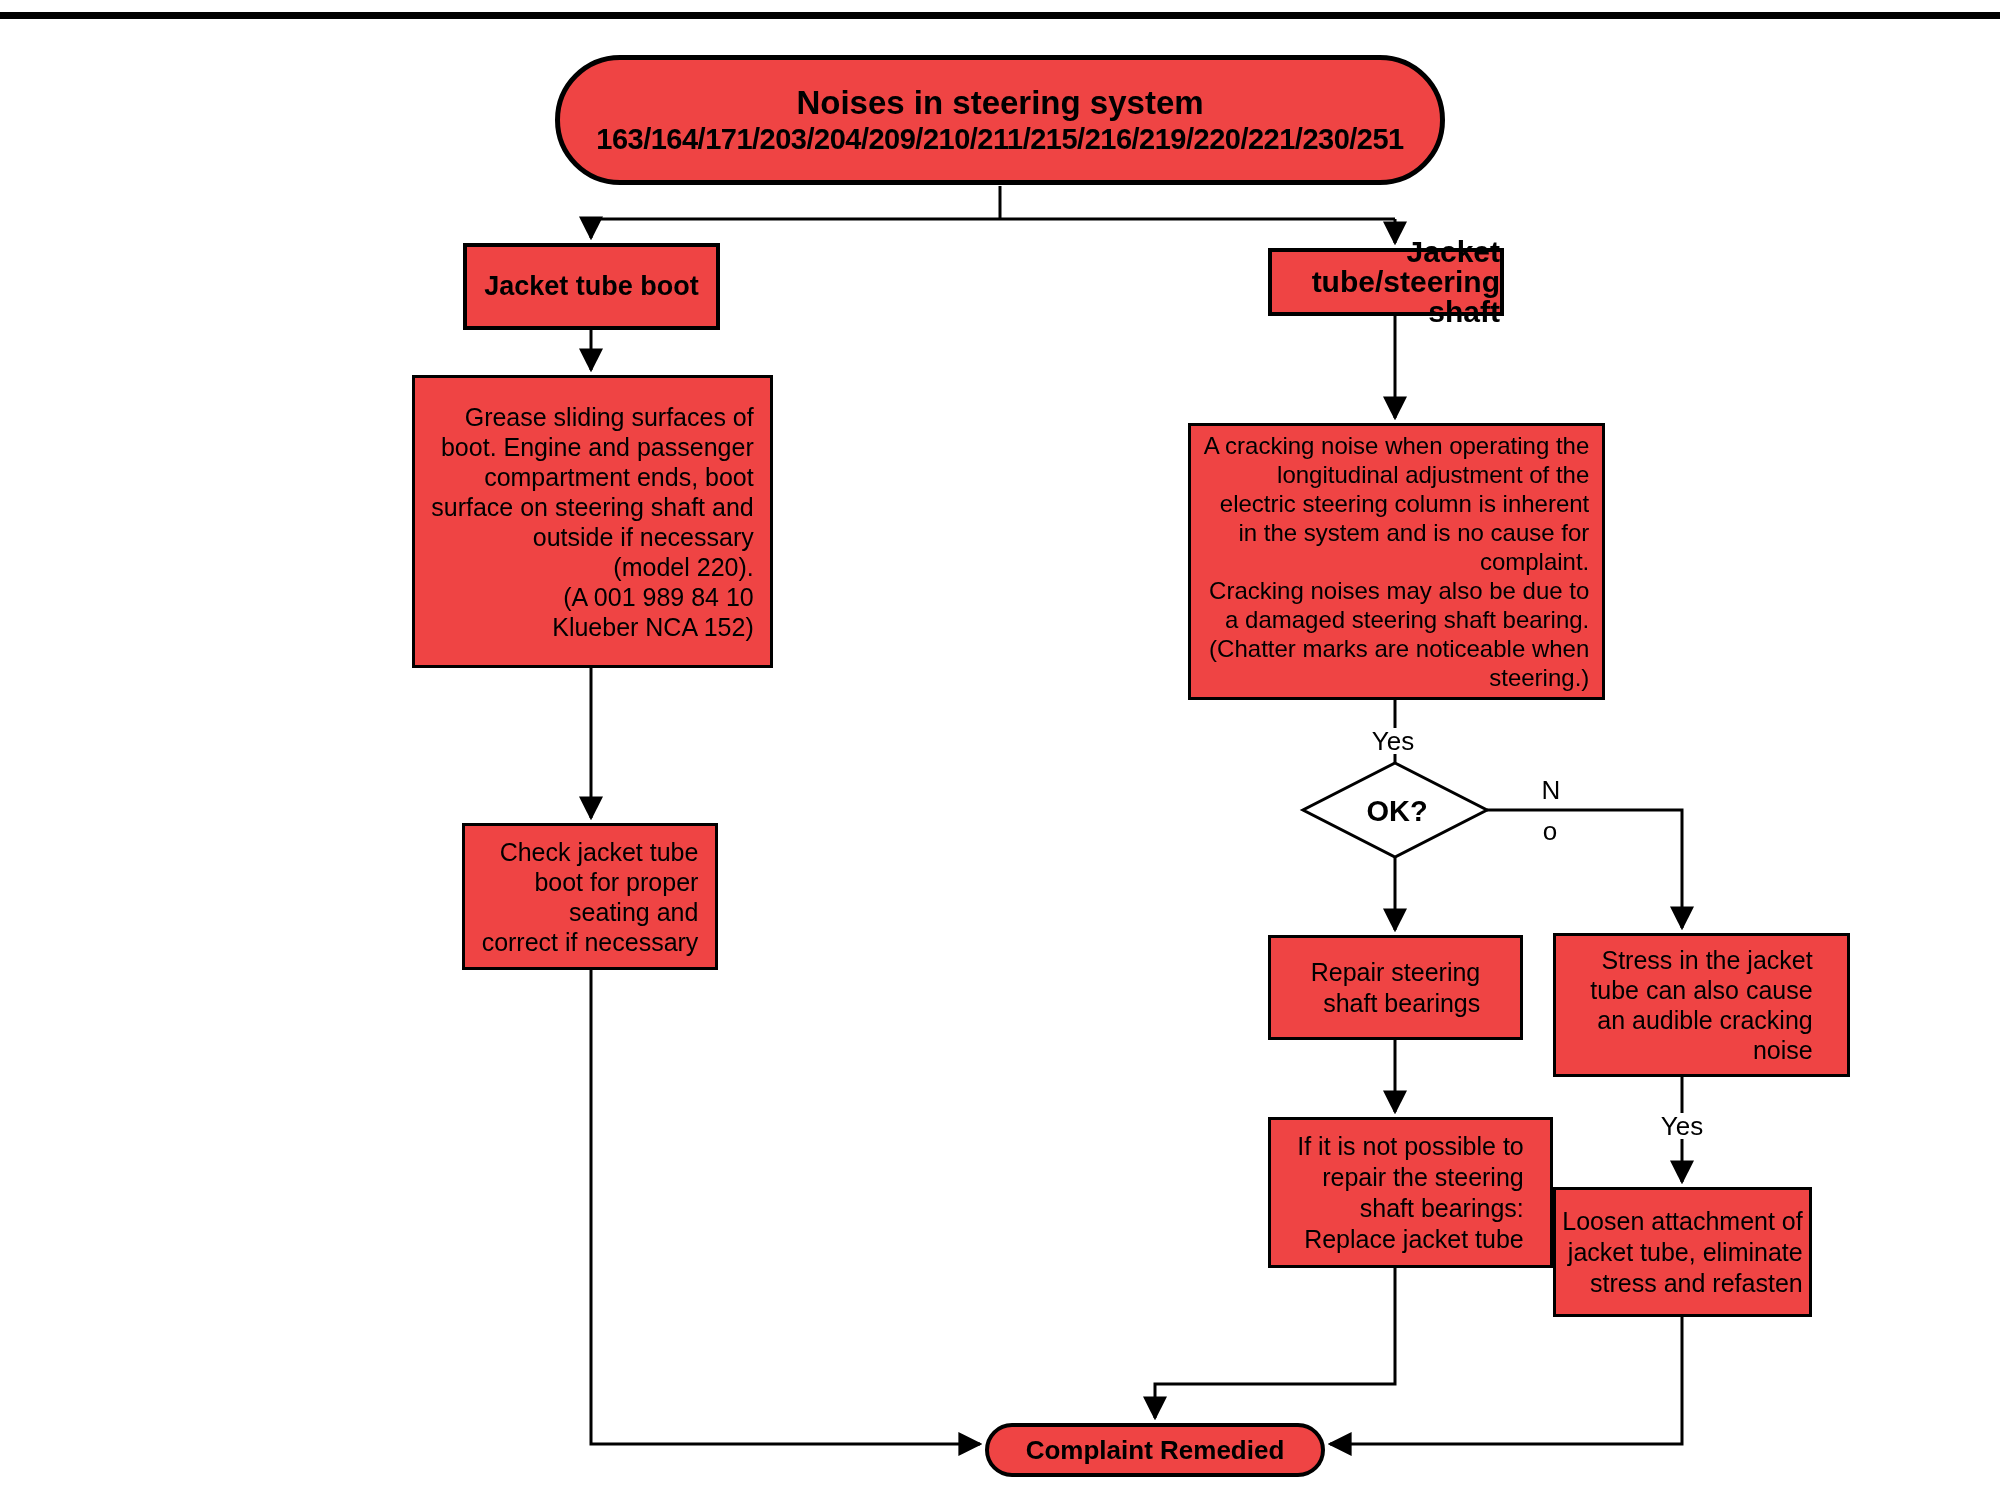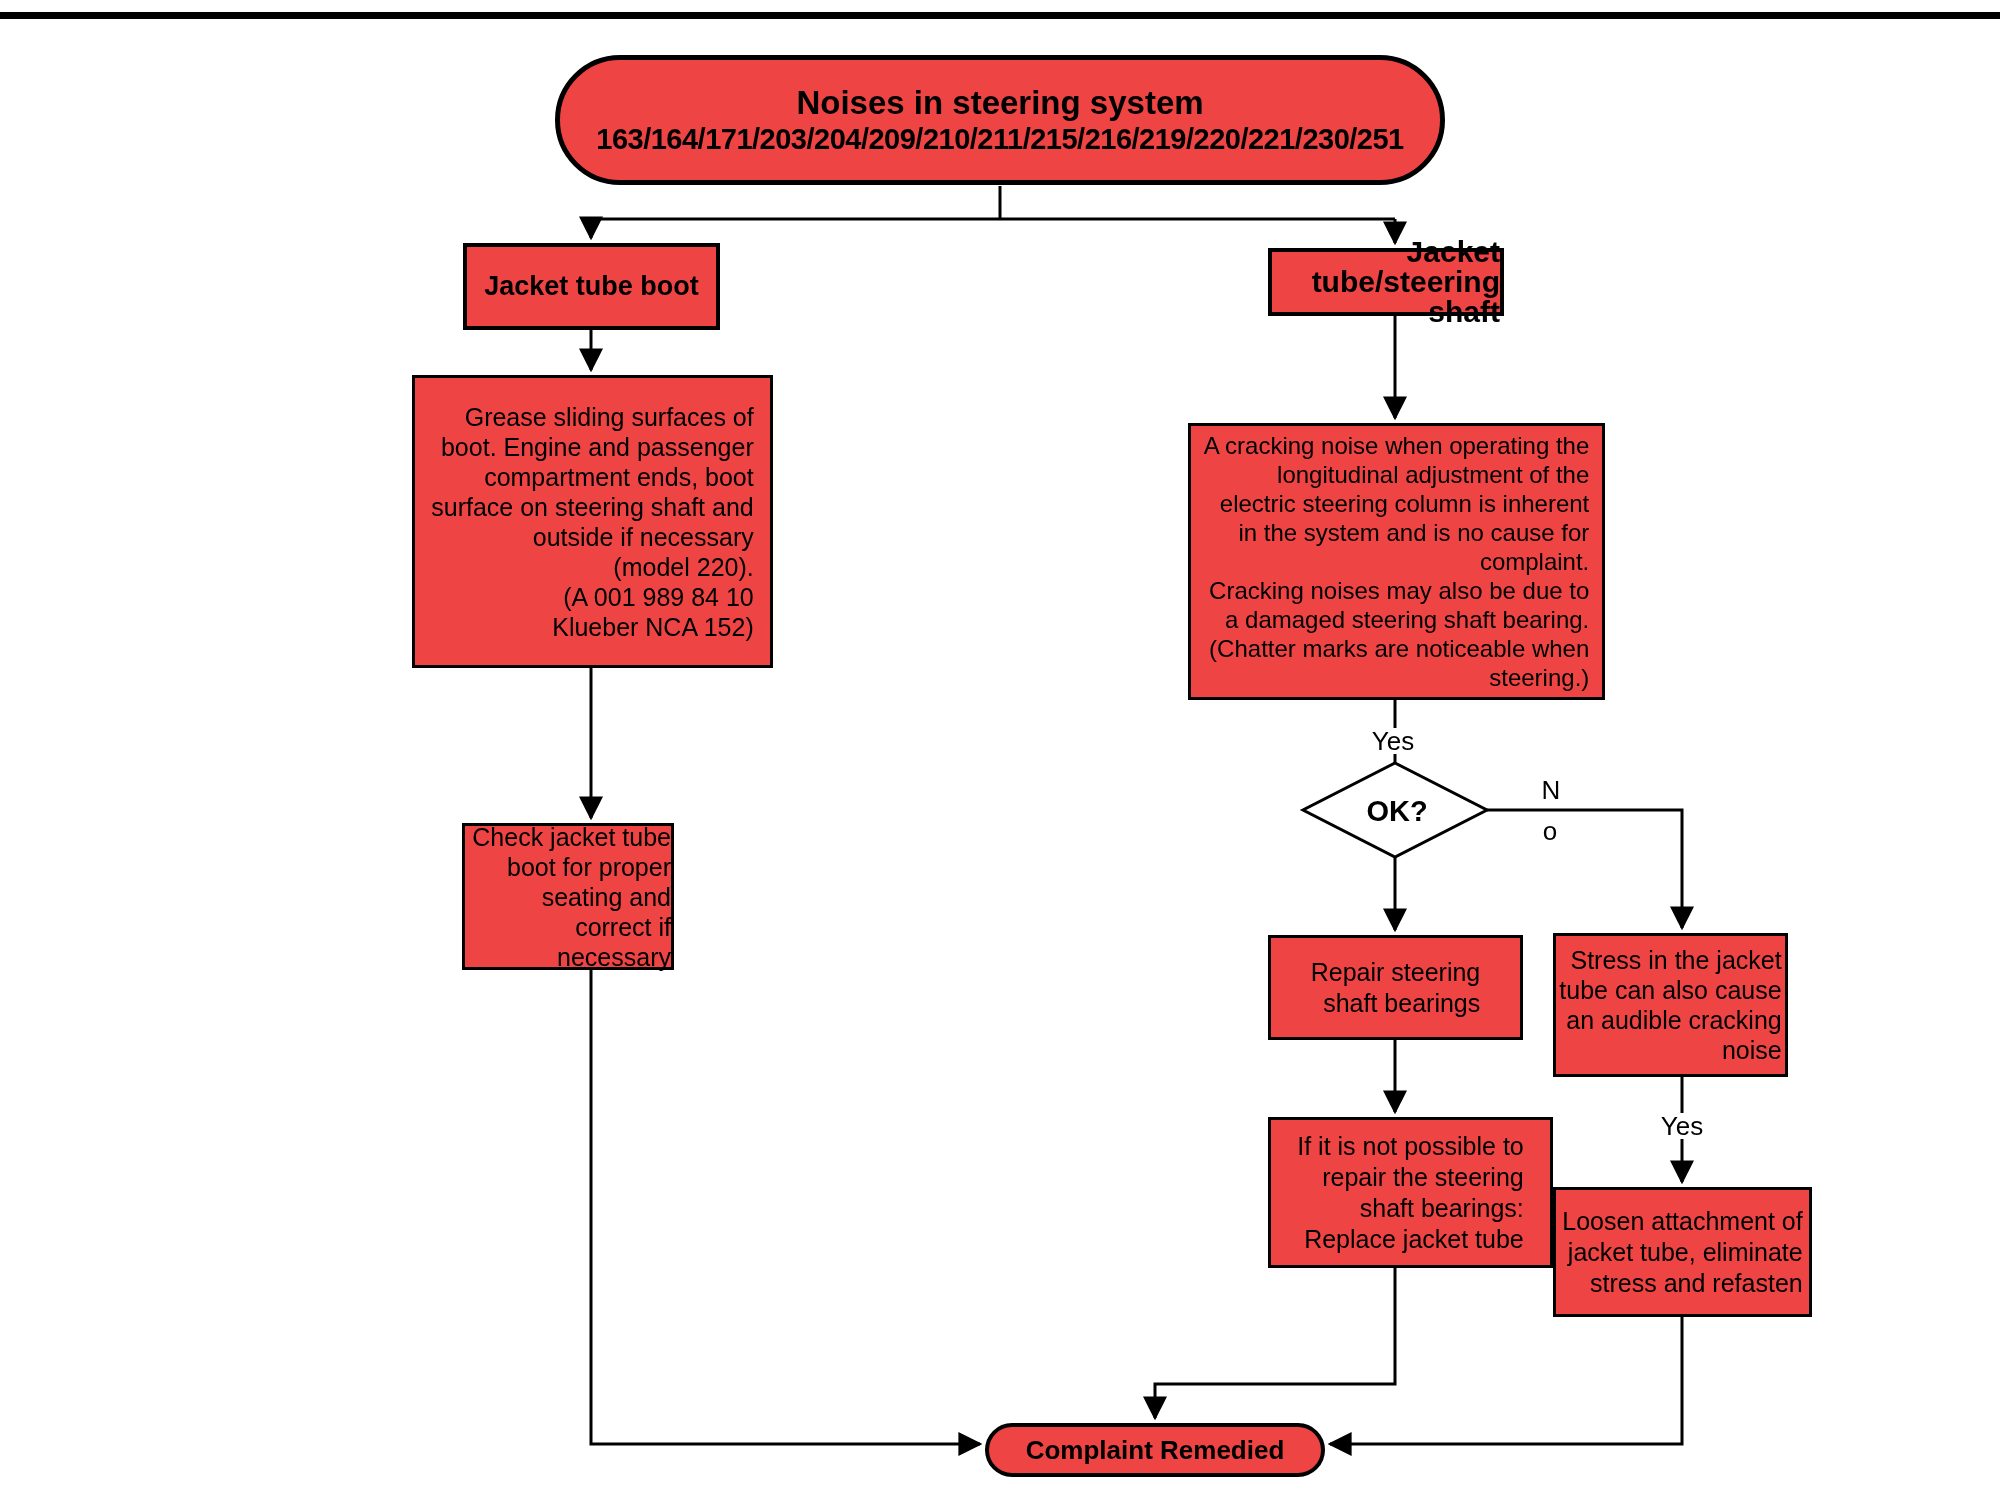--- a/index.html
+++ b/index.html
@@ -67,21 +67,21 @@
 
   <div class="node hdr" style="left:463px;top:243px;width:257px;height:87px;">Jacket tube boot</div>
   <div class="node para" style="left:412px;top:375px;width:361px;height:293px;">Grease sliding surfaces of
 boot. Engine and passenger
 compartment ends, boot
 surface on steering shaft and
 outside if necessary
 (model 220).
 (A 001 989 84 10
 Klueber NCA 152)</div>
-  <div class="node para" style="left:462px;top:823px;width:212px;height:147px;">Check jacket tube
+  <div class="node para" style="left:462px;top:823px;width:256px;height:147px;">Check jacket tube
 boot for proper
 seating and
 correct if necessary</div>
 
   <div class="node hdr" style="left:1268px;top:248px;width:236px;height:68px;font-size:30px;line-height:30px;">Jacket tube/steering
 shaft</div>
   <div class="node para" style="left:1188px;top:423px;width:417px;height:277px;font-size:24px;line-height:29px;">A cracking noise when operating the
 longitudinal adjustment of the
 electric steering column is inherent
 in the system and is no cause for
@@ -91,21 +91,21 @@
 (Chatter marks are noticeable when
 steering.)</div>
 
   <div class="lbl mask" style="left:1393px;top:741px;">Yes</div>
   <div class="lbl ok" style="left:1397px;top:811px;">OK?</div>
   <div class="lbl" style="left:1551px;top:790px;">N</div>
   <div class="lbl" style="left:1550px;top:831px;">o</div>
 
   <div class="node para" style="left:1268px;top:935px;width:255px;height:105px;line-height:31px;">Repair steering
 shaft bearings</div>
-  <div class="node para" style="left:1553px;top:933px;width:235px;height:144px;">Stress in the jacket
+  <div class="node para" style="left:1553px;top:933px;width:297px;height:144px;">Stress in the jacket
 tube can also cause
 an audible cracking
 noise</div>
   <div class="node para" style="left:1268px;top:1117px;width:285px;height:151px;line-height:31px;">If it is not possible to
 repair the steering
 shaft bearings:
 Replace jacket tube</div>
 
   <div class="lbl mask" style="left:1682px;top:1126px;">Yes</div>
 

